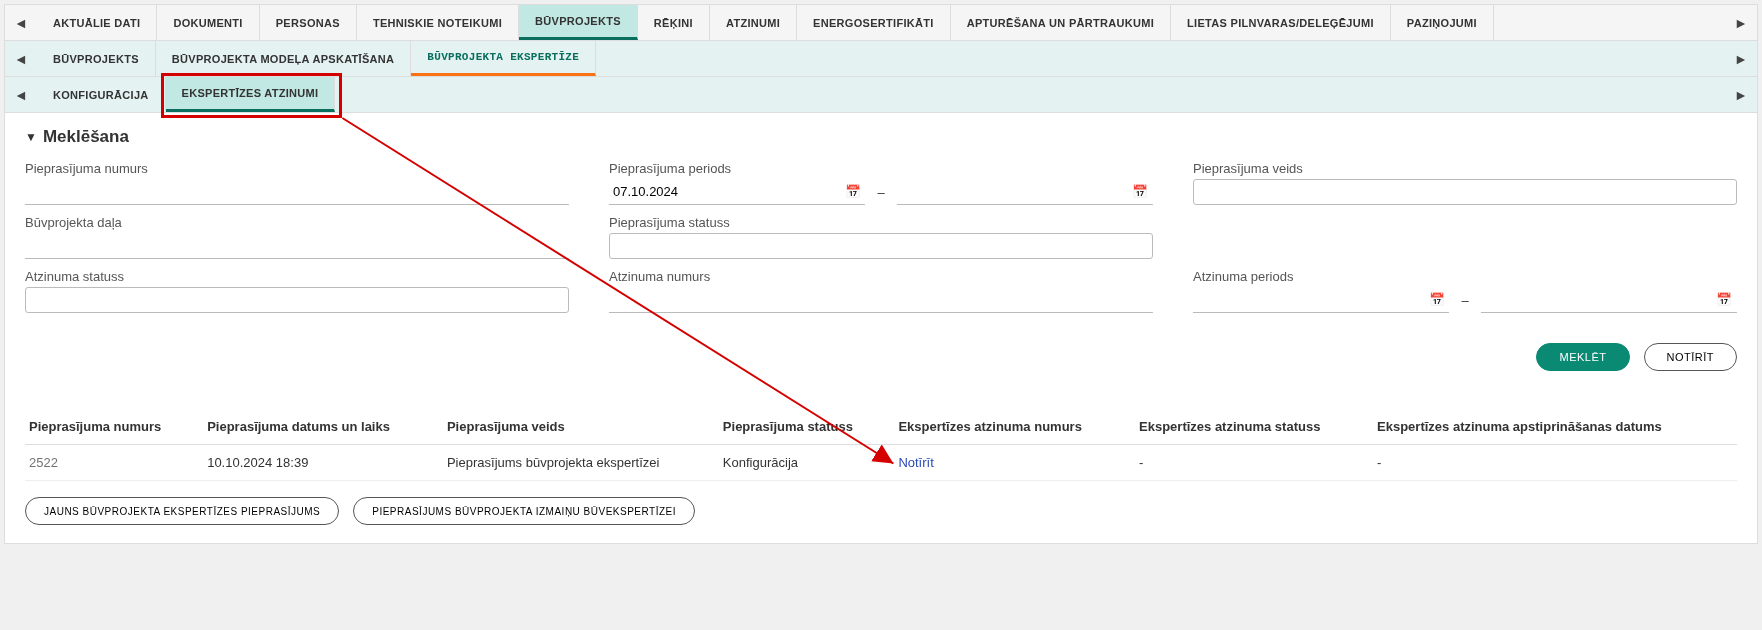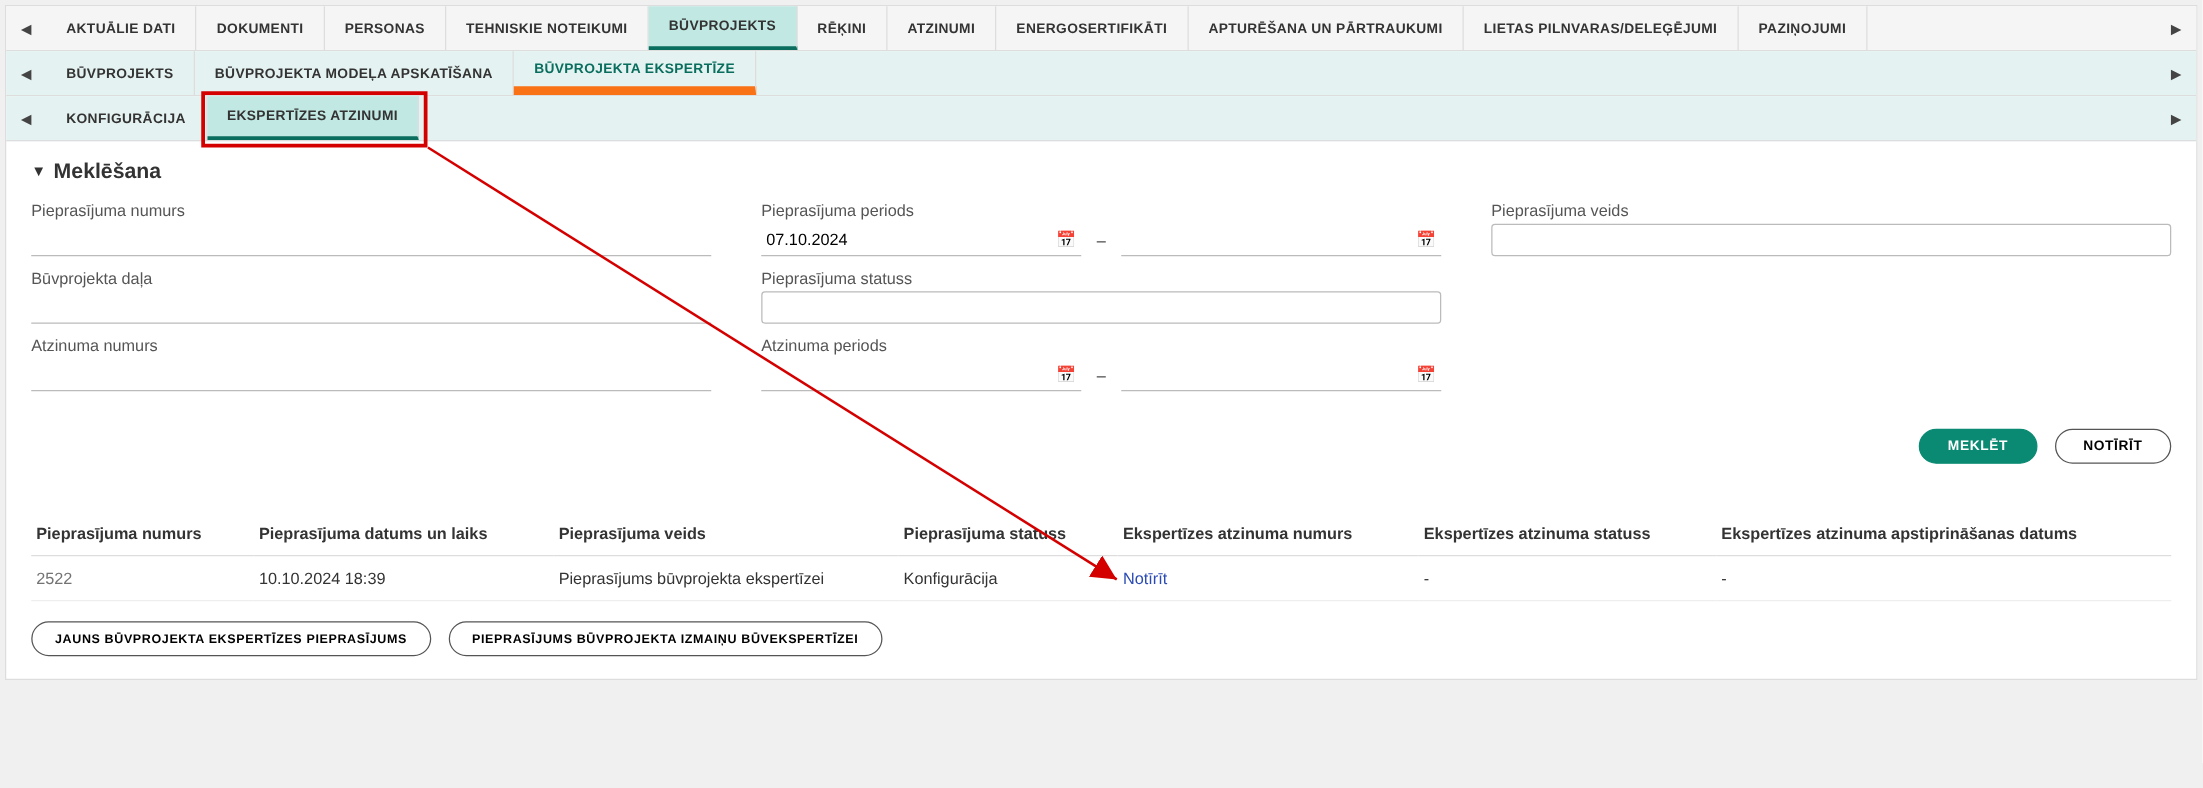--- a/index.html
+++ b/index.html
@@ -47,21 +47,22 @@
       white-space: nowrap;
       cursor: pointer;
       color: #333;
     }
     .tab-bar.level1 .tab.active {
       background: #c1e8e2;
       border-bottom: 3px solid #0a6e5f;
     }
     .tab-bar.level2 .tab.active {
       color: #0a6e5f;
-      border-bottom: 7px solid #f97316;
+      border-bottom: 3px solid #f97316;
+      font-family: Liberation Mono, monospace;
     }
     .tab-bar.level3 .tab.active {
       background: #c1e8e2;
       border-bottom: 3px solid #0a6e5f;
       text-align: right;
     }
     .spacer { flex: 1; }
     .content {
       padding: 14px 20px 18px 20px;
     }
@@ -130,21 +131,21 @@
       display: flex;
       justify-content: flex-end;
       gap: 14px;
       margin-bottom: 40px;
     }
     .btn {
       height: 28px;
       border-radius: 14px;
       padding: 0 22px;
       font-size: 11px;
-      font-weight: 700;
+      font-weight: 400;
       letter-spacing: 0.5px;
       cursor: pointer;
       text-transform: uppercase;
       border: 1px solid #555;
       background: #fff;
     }
     .btn.primary {
       background: #0a8a73;
       color: #fff;
       border-color: #0a8a73;
@@ -262,20 +263,24 @@
       <div class="field">
         <span class="field-label">Būvprojekta daļa</span>
         <input class="field-input underline" style="">
       </div>
       <div class="field">
         <span class="field-label">Pieprasījuma statuss</span>
         <input class="field-input" style="">
       </div>
       <div class="field"></div>
 
+      <div class="field">
+        <span class="field-label">Atzinuma statuss</span>
+        <input class="field-input" style="">
+      </div>
       <div class="field">
         <span class="field-label">Atzinuma numurs</span>
         <input class="field-input underline" style="">
       </div>
       <div class="field">
         <span class="field-label">Atzinuma periods</span>
         <div class="date-range">
           <div class="date-box">
             <input style="">
             <span class="cal-icon">📅</span>

